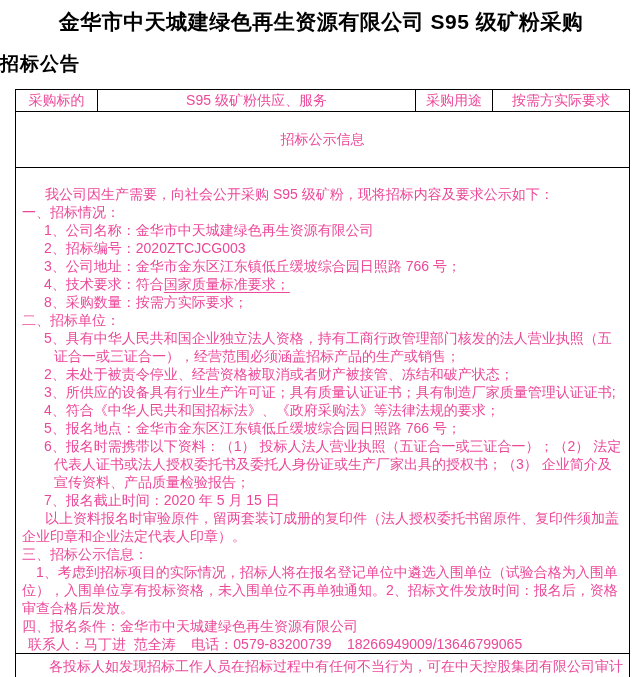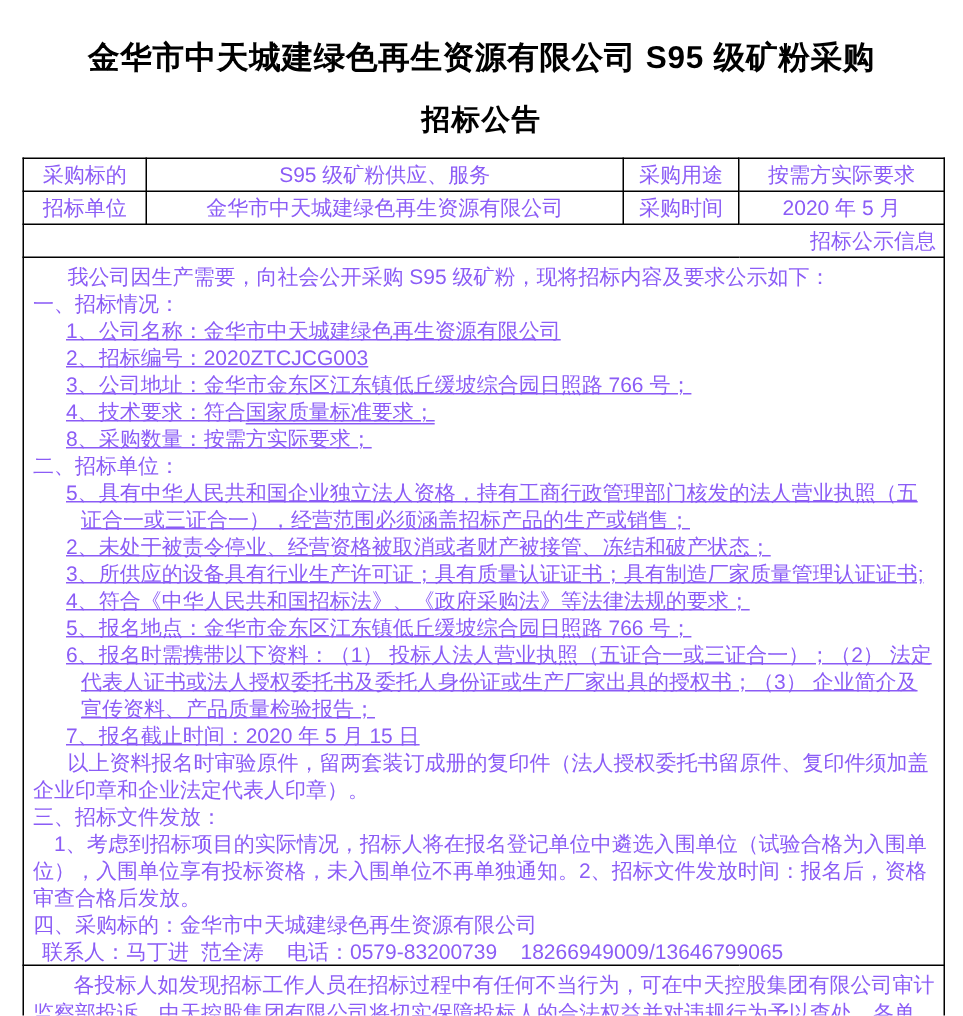--- a/index.html
+++ b/index.html
@@ -2,51 +2,51 @@
 <html><head>
 <meta charset="utf-8">
 <style>
   html,body { margin:0; padding:0; }
   body {
     width:642px; height:677px; background:#ffffff; color:#000;
     font-family:"Liberation Sans","DejaVu Sans",sans-serif;
     overflow:hidden;
   }
   .title {
-    margin:0; padding-top:24px;
+    margin:0; padding-top:8px;
     font-size:21px; font-weight:bold; text-align:center;
     letter-spacing:0.5px;
   }
   .subtitle {
     margin:0; padding-top:15px;
-    font-size:19px; font-weight:bold; text-align:center;
+    font-size:19px; font-weight:bold; 
     letter-spacing:1px;
   }
   table.doc {
     border-collapse:collapse; table-layout:fixed;
     margin:12px 0 0 15px; width:614px;
   }
   table.doc td {
-    border:1.5px solid #000; font-size:14px; color:#8b5cf6;
+    border:1.5px solid #000; font-size:14px; color:#ec4899;
     overflow:hidden;
   }
   tr.inforow td { height:21px; text-align:center; padding:0 2px; }
-  td.sechead { height:19px; padding:1px 5px; text-align:right; }
+  td.sechead { height:19px; padding:18px 5px; text-align:center; }
   td.bodycell {
-    vertical-align:top; padding:3px 6px 0 6px; height:462px;
+    vertical-align:top; padding:17px 6px 0 6px; height:462px;
     word-break:break-all;
   }
   td.complaintcell {
     vertical-align:top; padding:3px 6px 0 6px; height:74px;
     word-break:break-all;
   }
   .bodycell p, .bodycell .item { margin:0; line-height:18px; }
   .complaintcell p { margin:0; line-height:19px; }
   p.indent { text-indent:23px; }
-  .item { padding-left:32px; text-indent:-10px;text-decoration:underline; }
+  .item { padding-left:32px; text-indent:-10px; }
   p.s3para { text-indent:14px; }
   p.contactline { text-indent:6px; white-space:pre-wrap; }
   p.cindent { text-indent:27px; }
   .u { text-decoration:underline; text-underline-offset:3px; }
 </style>
 </head>
 <body>
 
 <h1 class="title">金华市中天城建绿色再生资源有限公司 S95 级矿粉采购</h1>
 <h2 class="subtitle">招标公告</h2>
@@ -60,26 +60,20 @@
   </colgroup>
 
   <tbody>
       <tr class="inforow">
     <td>采购标的</td>
     <td>S95 级矿粉供应、服务</td>
     <td>采购用途</td>
     <td>按需方实际要求</td>
   </tr>
 
-  <tr class="inforow">
-    <td>招标单位</td>
-    <td>金华市中天城建绿色再生资源有限公司</td>
-    <td>采购时间</td>
-    <td>2020 年 5 月</td>
-  </tr>
 
   <tr>
     <td class="sechead" colspan="4">招标公示信息</td>
   </tr>
 
   <tr>
     <td class="bodycell" colspan="4">
       <p class="indent">我公司因生产需要，向社会公开采购 S95 级矿粉，现将招标内容及要求公示如下：</p>
 
       <p>一、招标情况：</p>
@@ -92,24 +86,24 @@
       <p>二、招标单位：</p>
       <div class="item">5、具有中华人民共和国企业独立法人资格，持有工商行政管理部门核发的法人营业执照（五证合一或三证合一），经营范围必须涵盖招标产品的生产或销售；</div>
       <div class="item">2、未处于被责令停业、经营资格被取消或者财产被接管、冻结和破产状态；</div>
       <div class="item">3、所供应的设备具有行业生产许可证；具有质量认证证书；具有制造厂家质量管理认证证书;</div>
       <div class="item">4、符合《中华人民共和国招标法》、《政府采购法》等法律法规的要求；</div>
       <div class="item">5、报名地点：金华市金东区江东镇低丘缓坡综合园日照路 766 号；</div>
       <div class="item">6、报名时需携带以下资料：（1） 投标人法人营业执照（五证合一或三证合一）；（2） 法定代表人证书或法人授权委托书及委托人身份证或生产厂家出具的授权书；（3） 企业简介及宣传资料、产品质量检验报告；</div>
       <div class="item">7、报名截止时间：2020 年 5 月 15 日</div>
       <p class="indent">以上资料报名时审验原件，留两套装订成册的复印件（法人授权委托书留原件、复印件须加盖企业印章和企业法定代表人印章）。</p>
 
-      <p>三、招标文件发放：</p>
+      <p>三、招标公示信息：</p>
       <p class="s3para">1、考虑到招标项目的实际情况，招标人将在报名登记单位中遴选入围单位（试验合格为入围单位），入围单位享有投标资格，未入围单位不再单独通知。2、招标文件发放时间：报名后，资格审查合格后发放。</p>
 
-      <p>四、采购标的：金华市中天城建绿色再生资源有限公司</p>
+      <p>四、报名条件：金华市中天城建绿色再生资源有限公司</p>
       <p class="contactline">联系人：马丁进  范全涛    电话：0579-83200739    18266949009/13646799065</p>
     </td>
   </tr>
 
   <tr>
     <td class="complaintcell" colspan="4">
       <p class="cindent">各投标人如发现招标工作人员在招标过程中有任何不当行为，可在中天控股集团有限公司审计监察部投诉。中天控股集团有限公司将切实保障投标人的合法权益并对违规行为予以查处。各单位对中标单位或中标价的相关意见建议，请与中天控股集团有限公司集团审计监察部联系。</p>
 
     </td>
   </tr>

